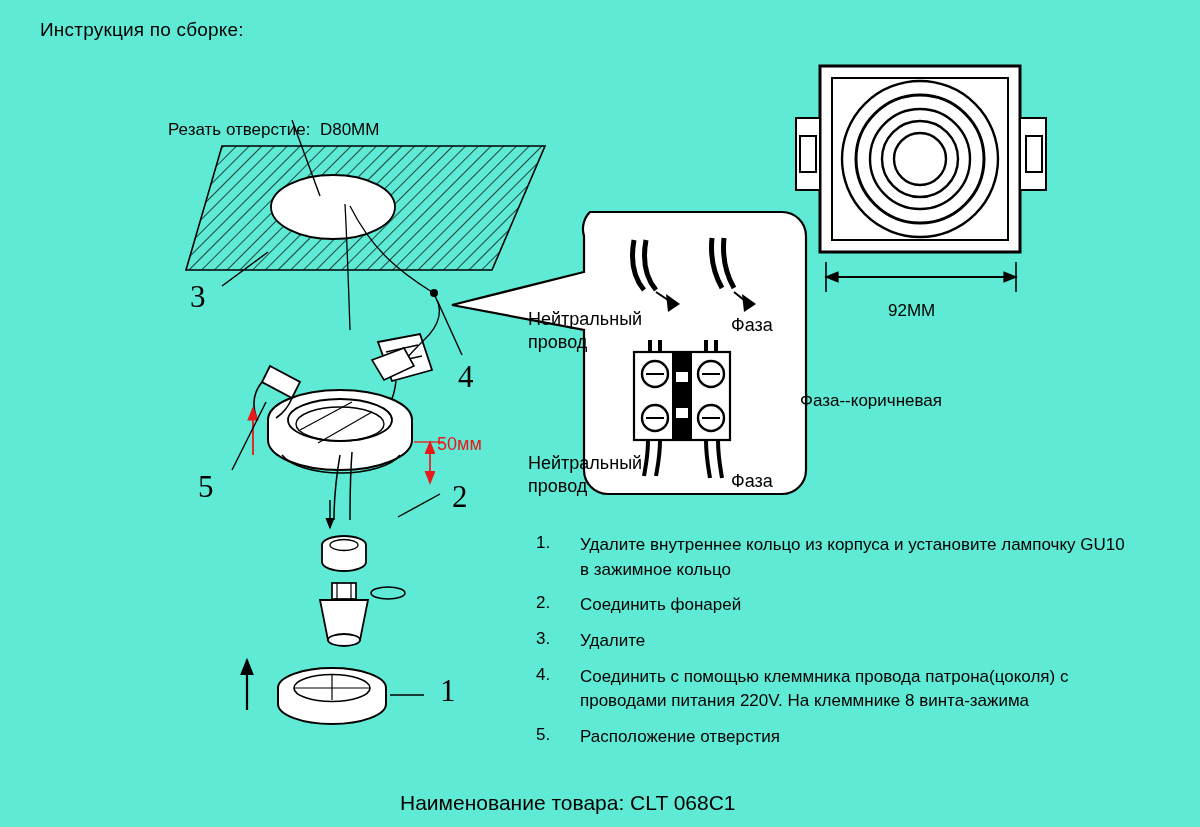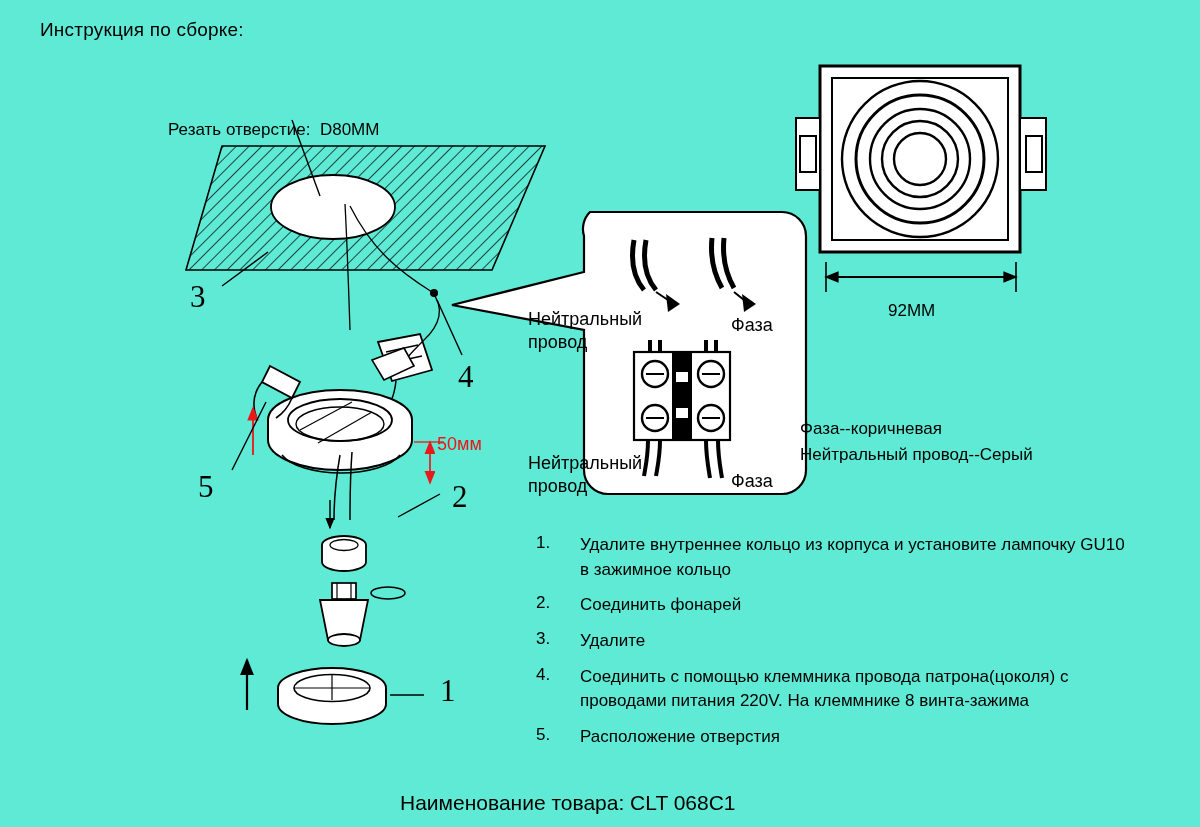--- a/index.html
+++ b/index.html
@@ -58,21 +58,21 @@
     flex: 0 0 44px;
     font-size: 17px;
   }
   .step-text {
     flex: 1 1 auto;
     line-height: 1.45;
   }
   .wire-legend {
     position: absolute;
     left: 800px;
-    top: 416px;
+    top: 388px;
     font-size: 17px;
     line-height: 1.55;
   }
   svg {
     position: absolute;
     left: 0;
     top: 0;
   }
 </style>
 </head>
@@ -268,21 +268,20 @@
 
   <div class="txt label-sm" style="left:528px; top:308px;">Нейтральный
 провод</div>
   <div class="txt label-sm" style="left:731px; top:314px;">Фаза</div>
   <div class="txt label-sm" style="left:528px; top:452px;">Нейтральный
 провод</div>
   <div class="txt label-sm" style="left:731px; top:470px;">Фаза</div>
 
   <div class="wire-legend">
     <div>Фаза--коричневая</div>
-    <div>Нейтральный  провод--Серый</div>
   </div>
 
   <div class="steps">
     <div class="step">
       <div class="step-num">1.</div>
       <div class="step-text">Удалите внутреннее кольцо из корпуса и установите лампочку GU10 в зажимное кольцо</div>
     </div>
     <div class="step">
       <div class="step-num">2.</div>
       <div class="step-text">Соединить фонарей</div>

